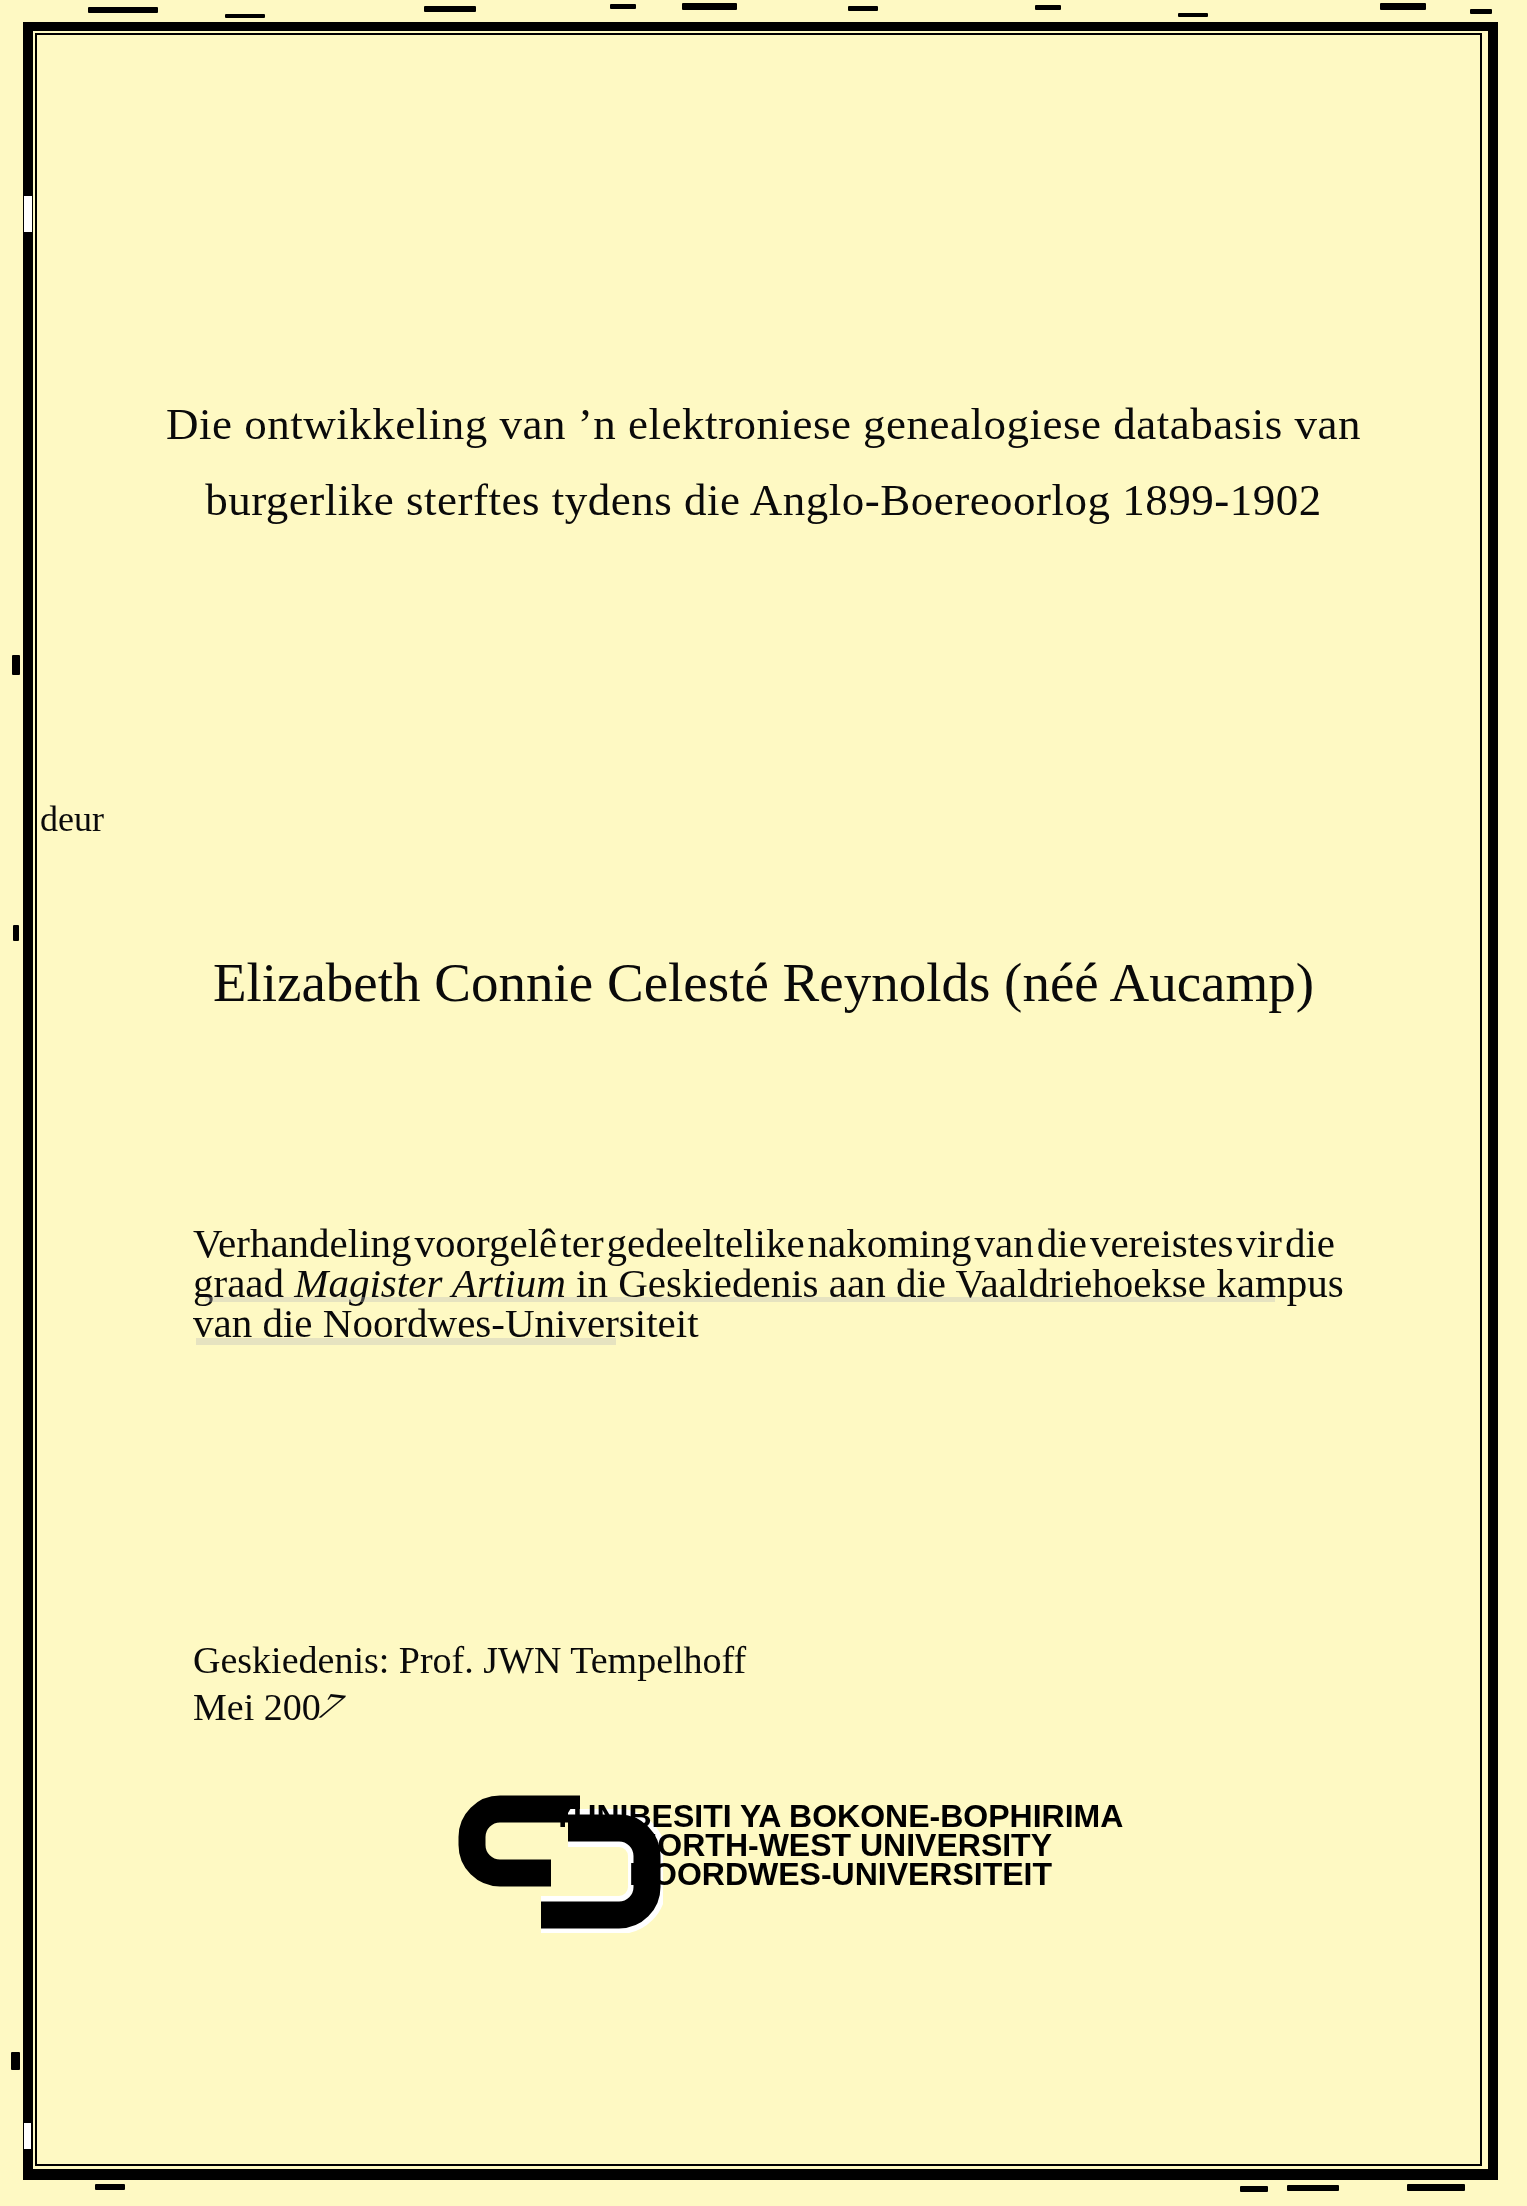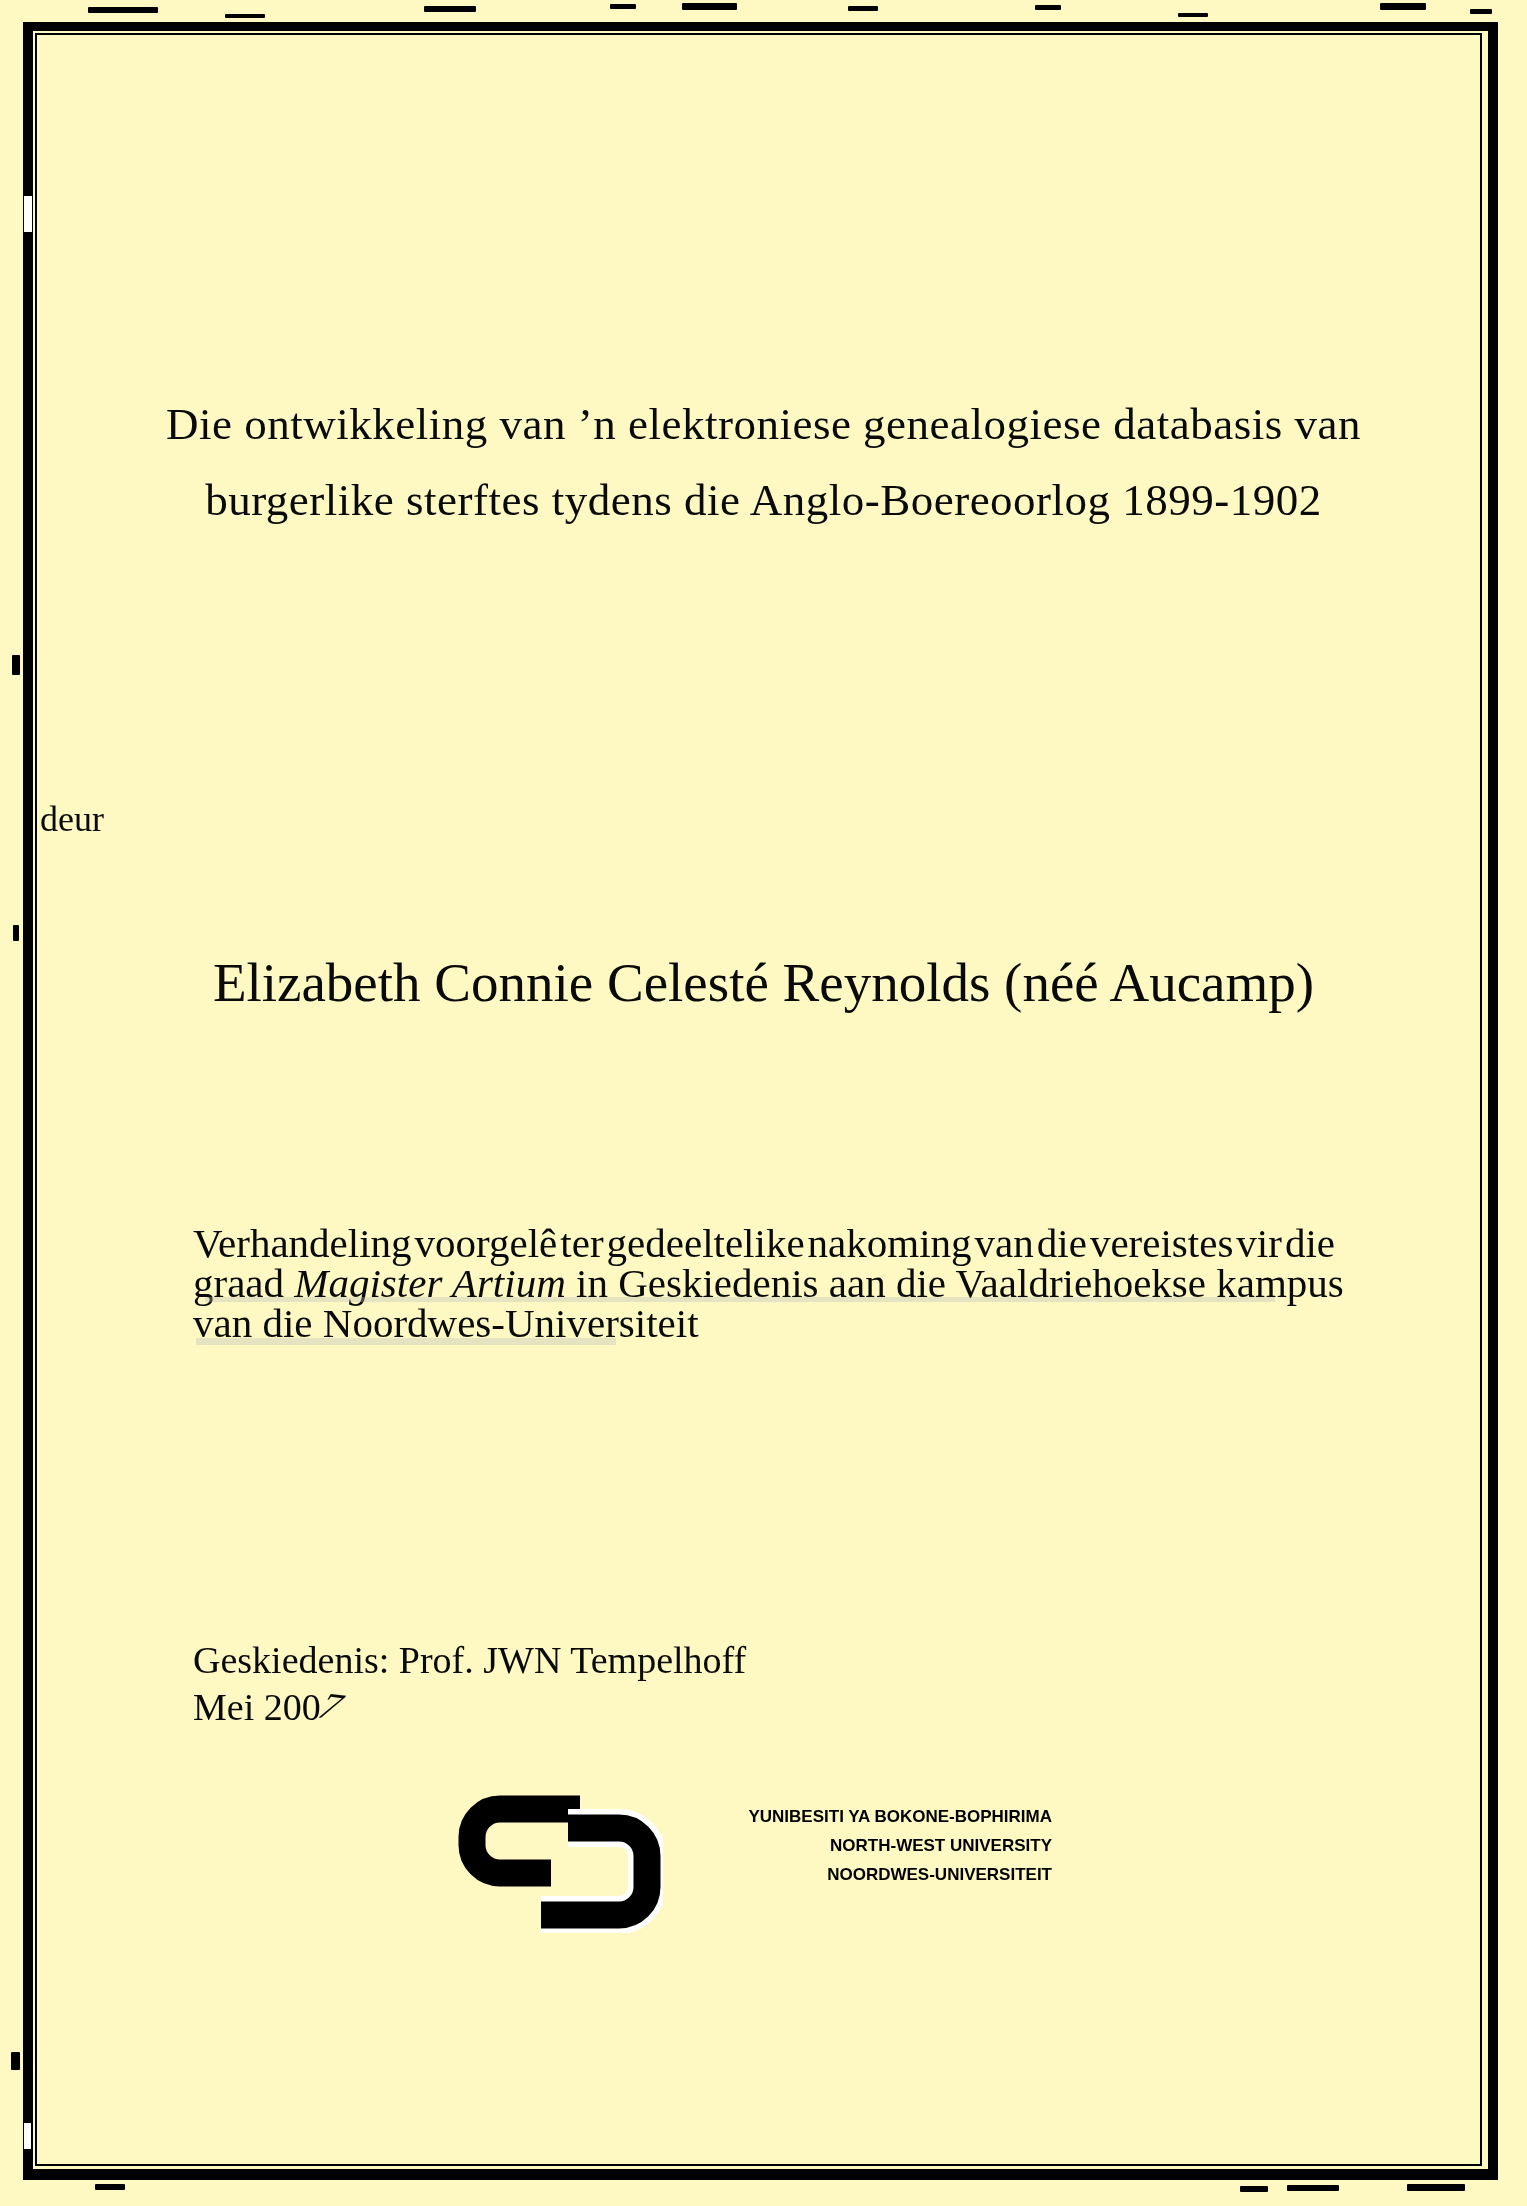--- a/index.html
+++ b/index.html
@@ -88,21 +88,21 @@
     left: 458px; top: 1795px;
     width: 205px; height: 138px;
   }
   .logo-text {
     position: absolute;
     left: 552px; top: 1802px;
     width: 500px;
     text-align: right;
     font-family: "Liberation Sans", sans-serif;
     font-weight: bold;
-    font-size: 17px;
+    font-size: 32px;
     line-height: 29px;
     white-space: nowrap;
     color: #000;
   }
 
   
   .speck { position: absolute; background: #000; border-radius: 1px; }
   .notch { position: absolute; background: #fff; }
   .ghost { position: absolute; background: #b9b9b9; opacity: 0.35; }
 </style>

